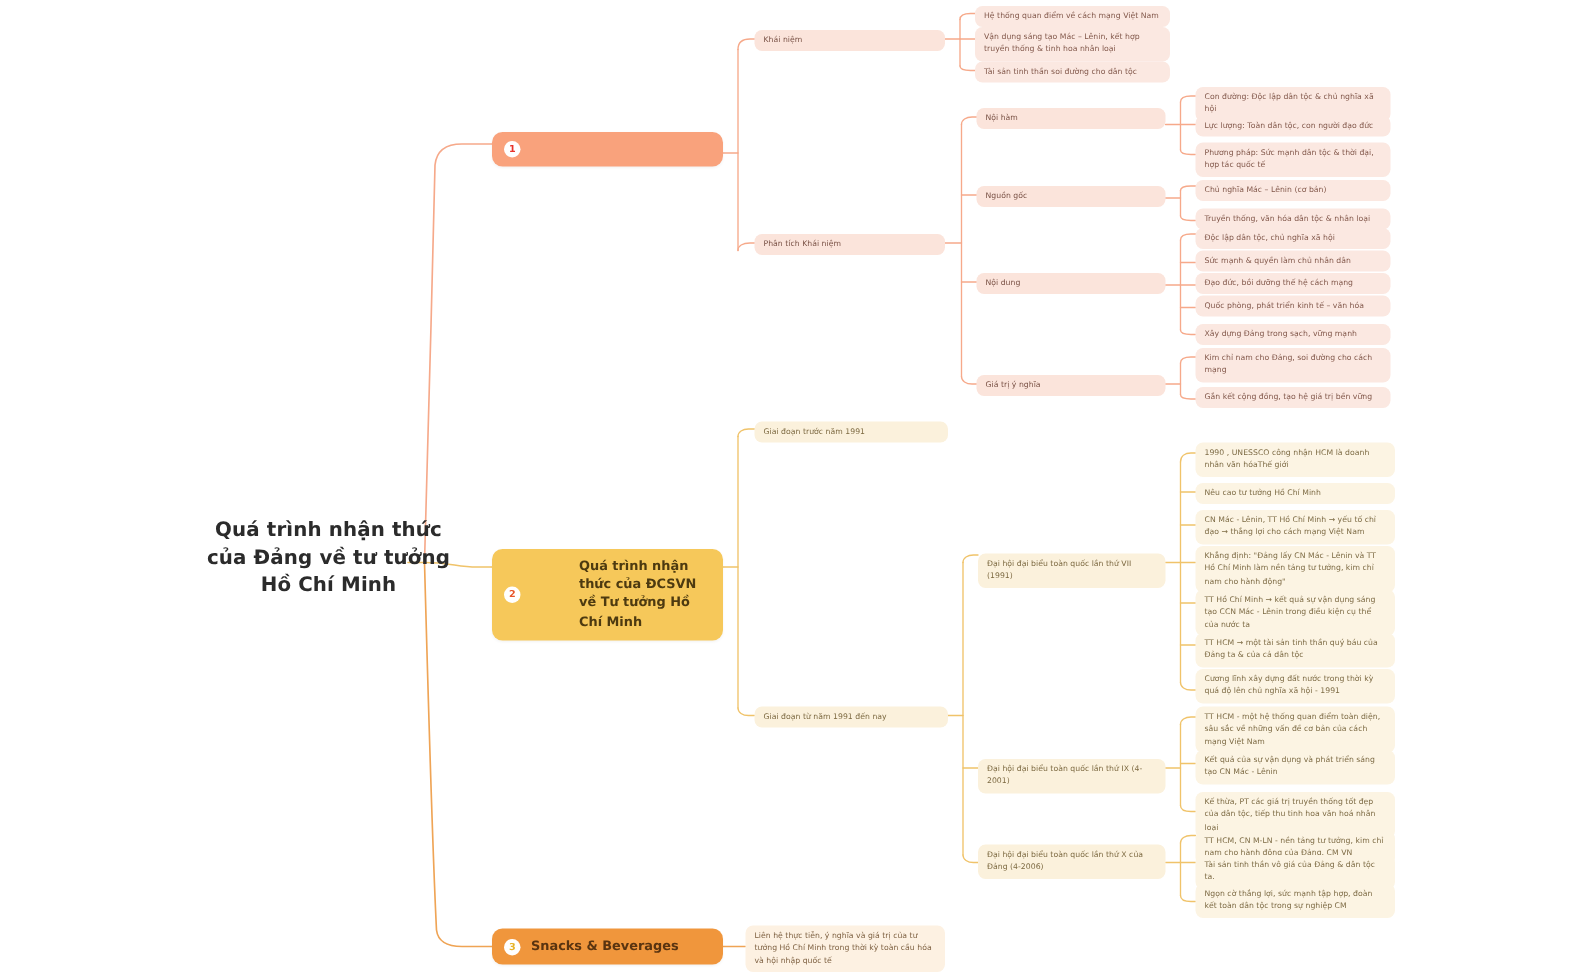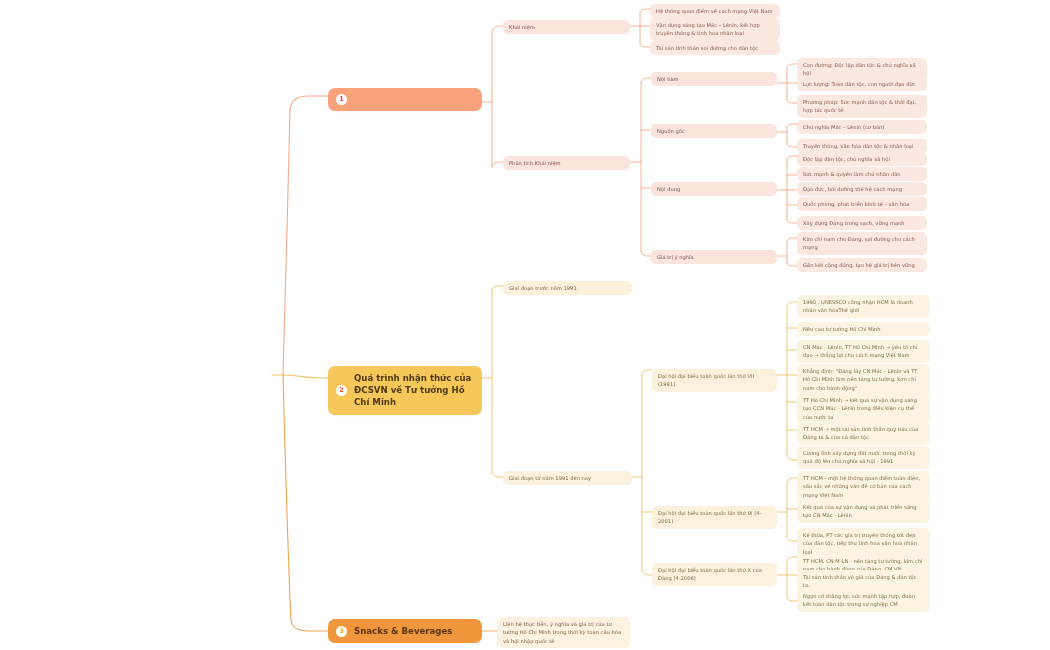--- a/index.html
+++ b/index.html
@@ -54,21 +54,21 @@
     border-radius: 50%;
     display: flex; align-items: center; justify-content: center;
     font-size: 6.4px; font-weight: bold;
     background: #ffffff;
   }
   .branch-1 { left: 328px; top: 88px;  width: 154px; background: #F9A27C; }
   .branch-1 .badge { color: #E8332A; }
   .branch-1 .blabel { color: #5a2a10; }
   .branch-2 { left: 328px; top: 366px; width: 154px; background: #F6C85A; }
   .branch-2 .badge { color: #E8552A; }
-  .branch-2 .blabel { color: #4d3a10; }
+  .branch-2 .blabel { color: #4d3a10; margin-left: 32px; }
   .branch-3 { left: 328px; top: 619px; width: 154px; background: #F0963C; }
   .branch-3 .badge { color: #E8B42A; }
   .branch-3 .blabel { color: #5a3410; text-align: center; }
 
   
   .card {
     border-radius: 5px;
     padding: 3px 6px 3px 6px;
     font-size: 5.15px;
     line-height: 1.62;
@@ -171,20 +171,25 @@
       <path d="M777,575 L787,575" stroke="#F0C36A"></path>
       <path d="M787,562 L787,597" stroke="#F0C36A"></path>
       <path d="M787,562 C787,559 790,557 794,557 L797,557" stroke="#F0C36A"></path>
       <path d="M787,575 L797,575" stroke="#F0C36A"></path>
       <path d="M787,597 C787,600 790,601 794,601 L797,601" stroke="#F0C36A"></path>
 
       <path d="M482,631 L497,631" stroke="#EFA455"></path>
     </g>
   </svg>
 
+  <div class="node root">
+    <div style="white-space:pre-line;">Quá trình nhận thức
+của Đảng về tư tưởng
+Hồ Chí Minh</div>
+  </div>
 
   <div class="node branch branch-1">
     <span class="badge">1</span>
   </div>
 
   <div class="node card c1-mid" style="left:503px; top:20px; width:127px;">Khái niệm</div>
   <div class="node card c1-leaf" style="left:650px; top:4px; width:130px;">Hệ thống quan điểm về cách mạng Việt Nam</div>
   <div class="node card c1-leaf" style="left:650px; top:18px; width:130px;">Vận dụng sáng tạo Mác – Lênin, kết hợp truyền thống &amp; tinh hoa nhân loại</div>
   <div class="node card c1-leaf" style="left:650px; top:41px; width:130px;">Tài sản tinh thần soi đường cho dân tộc</div>
 

